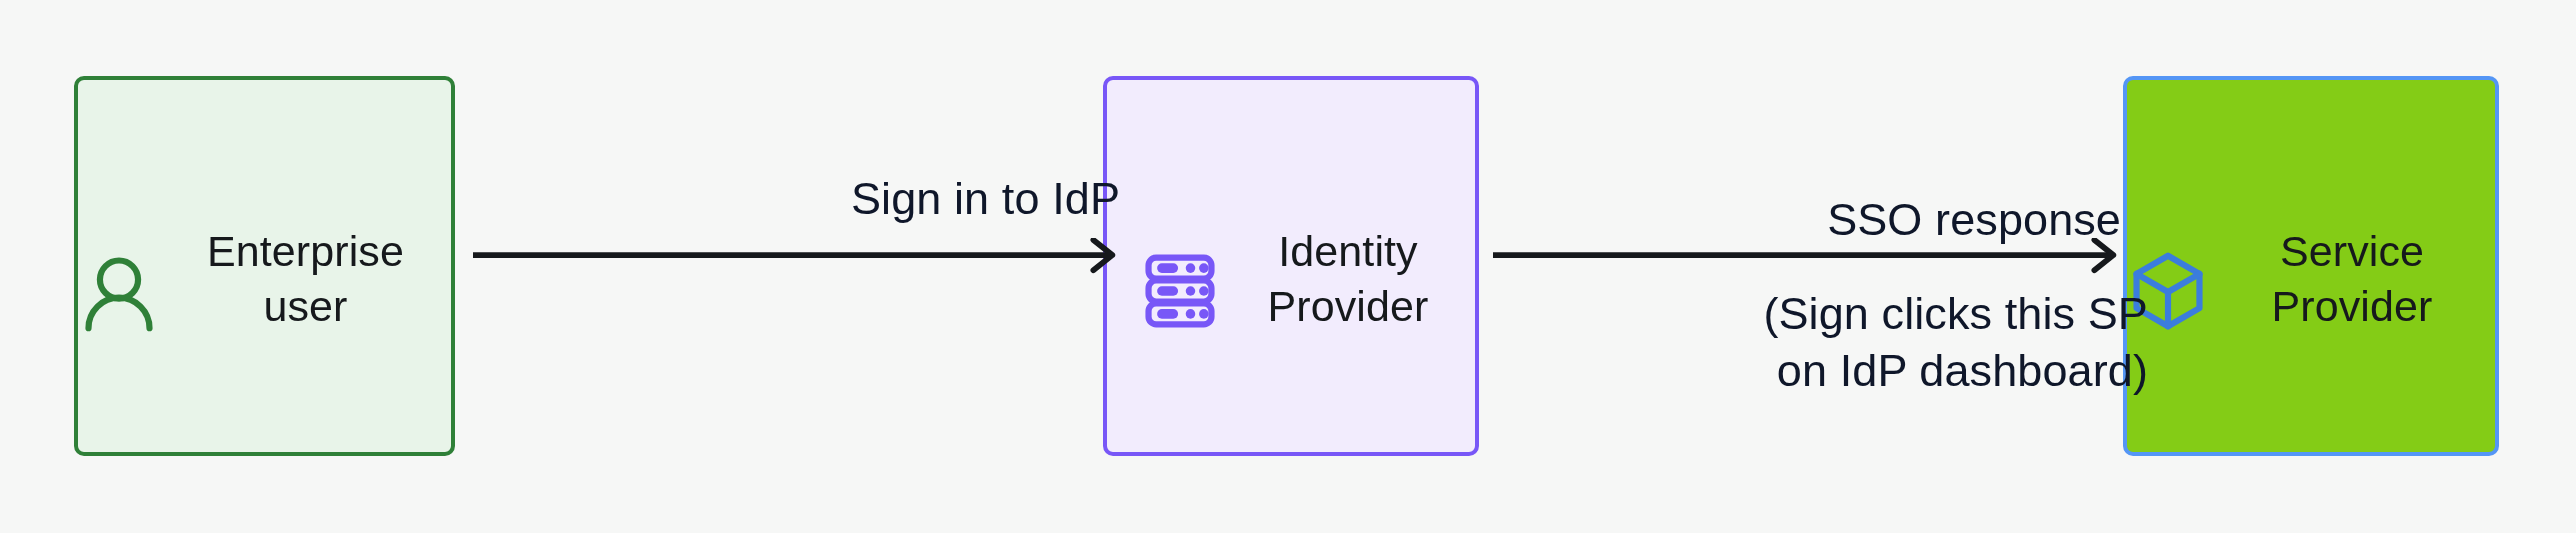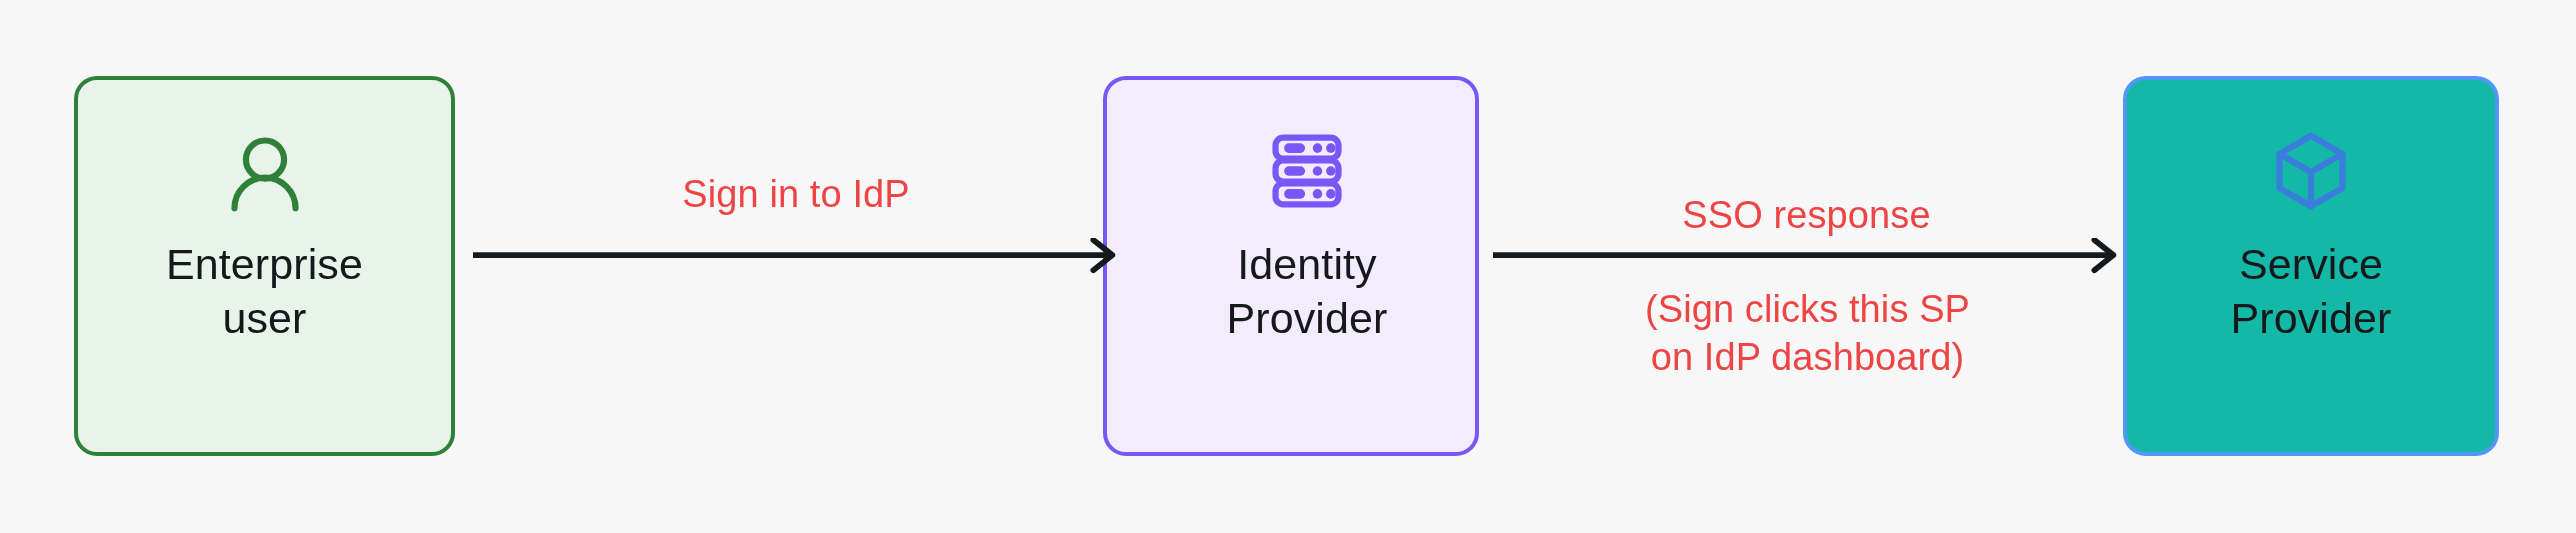--- a/index.html
+++ b/index.html
@@ -17,23 +17,23 @@
     position: relative;
     width: 2576px;
     height: 533px;
     background: #f6f7f6;
   }
 
   
   .node {
     position: absolute;
     box-sizing: border-box;
-    border-radius: 23px;
+    border-radius: 10px;
     display: flex;
-    flex-direction: column;
+    flex-direction: row;
     align-items: center;
     justify-content: flex-start;
   }
   .node-icon {
     display: block;
     margin-top: 50px;
     height: 82px;
     line-height: 0;
   }
   .node-label {
@@ -62,40 +62,40 @@
     height: 380px;
     background: #f2ecfd;
     border: 4.8px solid #7857f7;
     padding-left: 32px;
   }
   #node-sp {
     left: 2123px;
     top: 76px;
     width: 376px;
     height: 380px;
-    background: #14b8a6;
+    background: #84cc16;
     border: 4.8px solid #5496f5;
   }
 
   
   .arrow {
     position: absolute;
     top: 238px;
     height: 38px;
     line-height: 0;
   }
   #arrow-1 { left: 472px;  width: 648px; }
   #arrow-2 { left: 1492px; width: 629px; }
 
   
   .edge-label {
     position: absolute;
-    text-align: center;
-    color: #ef4444;
-    font-size: 38px;
+    text-align: right;
+    color: #0f172a;
+    font-size: 45px;
     line-height: 1.26;
     letter-spacing: 0.1px;
     white-space: pre-line;
   }
   #label-1 {
     left: 472px;
     top: 171px;
     width: 648px;
   }
   #label-2-top {

